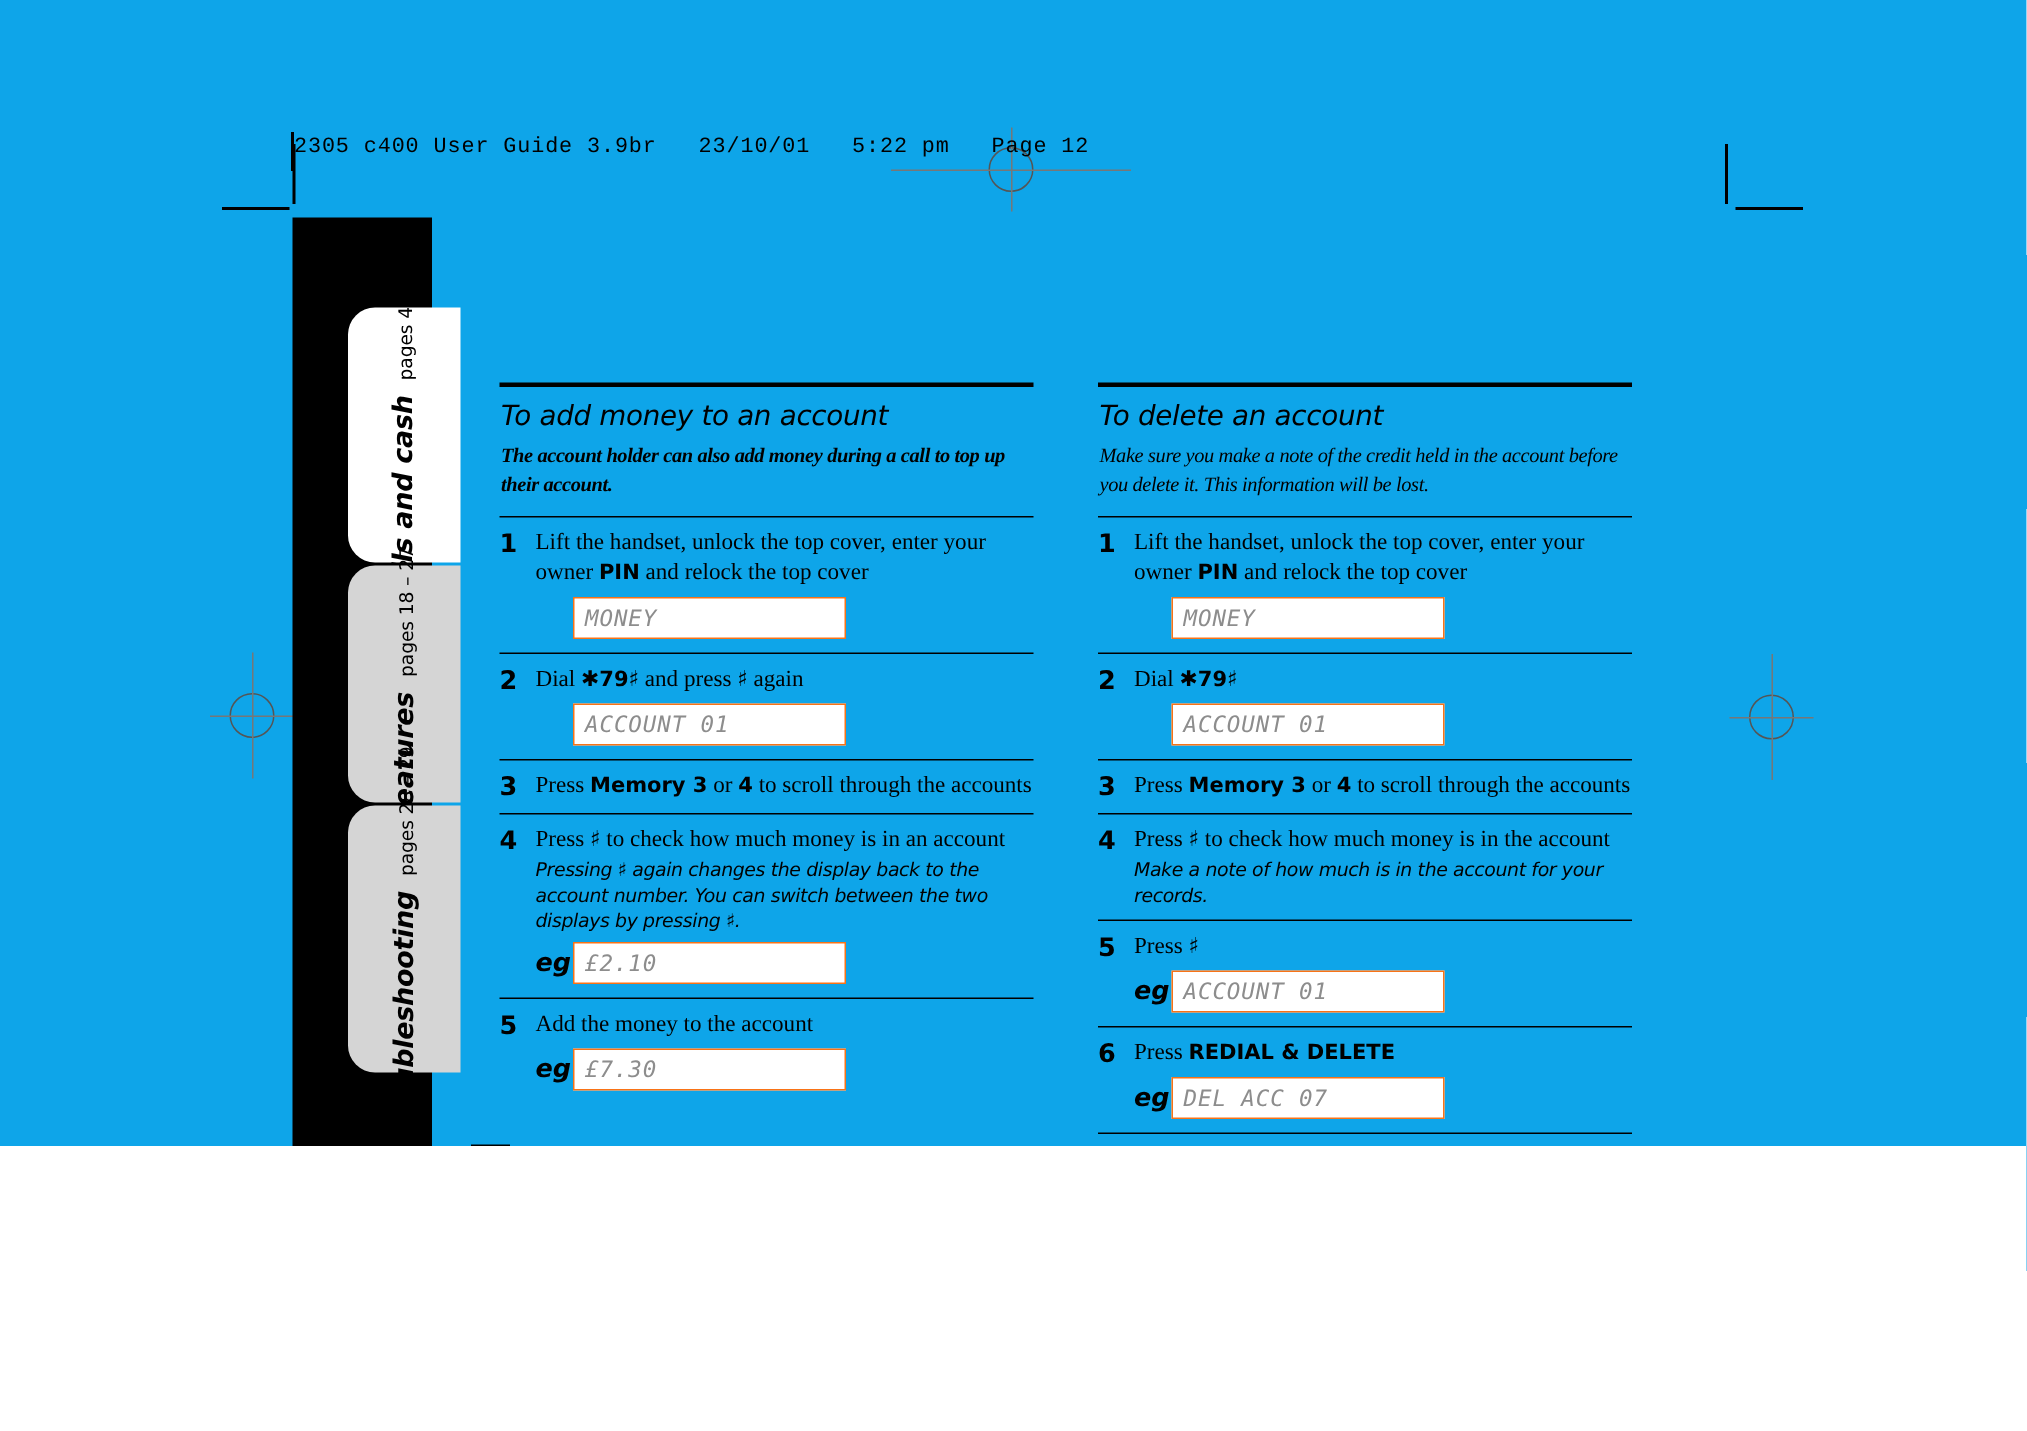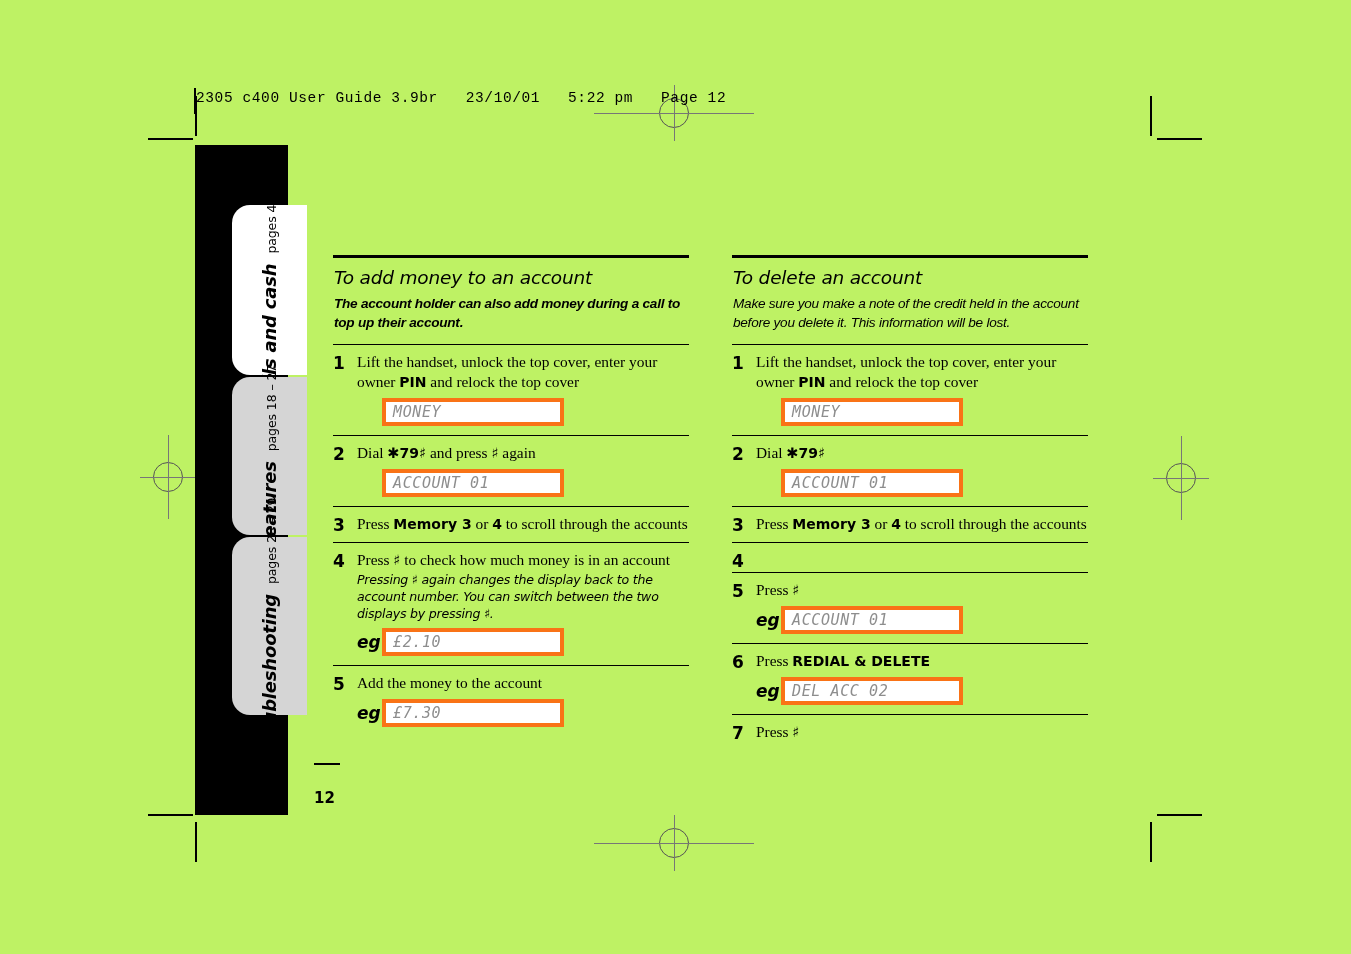--- a/index.html
+++ b/index.html
@@ -6,22 +6,22 @@
     margin: 0;
     padding: 0;
     background: #ffffff;
   }
   body {
     font-family: "Liberation Serif", serif;
   }
   #page {
     position: relative;
     width: 1351px;
-    height: 954px;
-    background: #bef264;
+    height: 764px;
+    background: #0ea5e9;
     overflow: hidden;
   }
 
   
   .crop-line-h {
     position: absolute;
     height: 2px;
     background: #000;
   }
   .crop-line-v {
@@ -166,21 +166,21 @@
 
   .sect-title {
     font-family: "DejaVu Sans", sans-serif;
     font-style: italic;
     font-size: 18.5px;
     color: #000;
     margin: 9px 0 6px 1px;
     letter-spacing: -0.2px;
   }
   .sect-intro {
-    font-family: Liberation Sans, sans-serif;
+    font-family: Liberation Serif, serif;
     font-style: italic;
     font-size: 13.6px;
     line-height: 1.42;
     color: #000;
     margin: 0 0 11px 1px;
     letter-spacing: -0.25px;
   }
   .sect-intro.bold { font-weight: bold; }
 
   .step {
@@ -243,21 +243,21 @@
     font-family: "DejaVu Sans", sans-serif;
     font-style: italic;
     font-weight: bold;
     font-size: 17px;
     color: #000;
     width: 25px;
     flex: 0 0 25px;
   }
   .lcd-eg.spacer { visibility: hidden; }
   .lcd-box {
-    border: 4px solid #f97316;
+    border: 1px solid #f97316;
     height: 28px;
     width: 182px;
     box-sizing: border-box;
     display: flex;
     align-items: center;
     padding-left: 7px;
     background: #fff;
   }
   .lcd-text {
     font-family: "DejaVu Sans Mono", monospace;
@@ -437,20 +437,24 @@
         <div class="rule-thin"></div>
         <div class="step">
           <div class="step-num">3</div>
           <div class="step-body" style="padding-bottom: 8px;">
             <div class="step-text">Press <b>Memory 3</b> or <b>4</b> to scroll through the accounts</div>
           </div>
         </div>
         <div class="rule-thin"></div>
         <div class="step">
           <div class="step-num">4</div>
+          <div class="step-body" style="padding-bottom: 8px;">
+            <div class="step-text">Press <span class="glyph-hash">♯</span> to check how much money is in the account</div>
+            <div class="step-note">Make a note of how much is in the account for your records.</div>
+          </div>
         </div>
         <div class="rule-thin"></div>
         <div class="step">
           <div class="step-num">5</div>
           <div class="step-body">
             <div class="step-text">Press <span class="glyph-hash">♯</span></div>
             <div class="lcd-row">
               <div class="lcd-eg">eg</div>
               <div class="lcd-box">
                 <span class="lcd-text">ACCOUNT 01</span>
@@ -459,21 +463,21 @@
           </div>
         </div>
         <div class="rule-thin"></div>
         <div class="step">
           <div class="step-num">6</div>
           <div class="step-body">
             <div class="step-text">Press <b>REDIAL &amp; DELETE</b></div>
             <div class="lcd-row">
               <div class="lcd-eg">eg</div>
               <div class="lcd-box">
-                <span class="lcd-text">DEL ACC 02</span>
+                <span class="lcd-text">DEL ACC 07</span>
               </div>
             </div>
           </div>
         </div>
         <div class="rule-thin"></div>
         <div class="step">
           <div class="step-num">7</div>
           <div class="step-body">
             <div class="step-text">Press <span class="glyph-hash">♯</span></div>
           </div>

